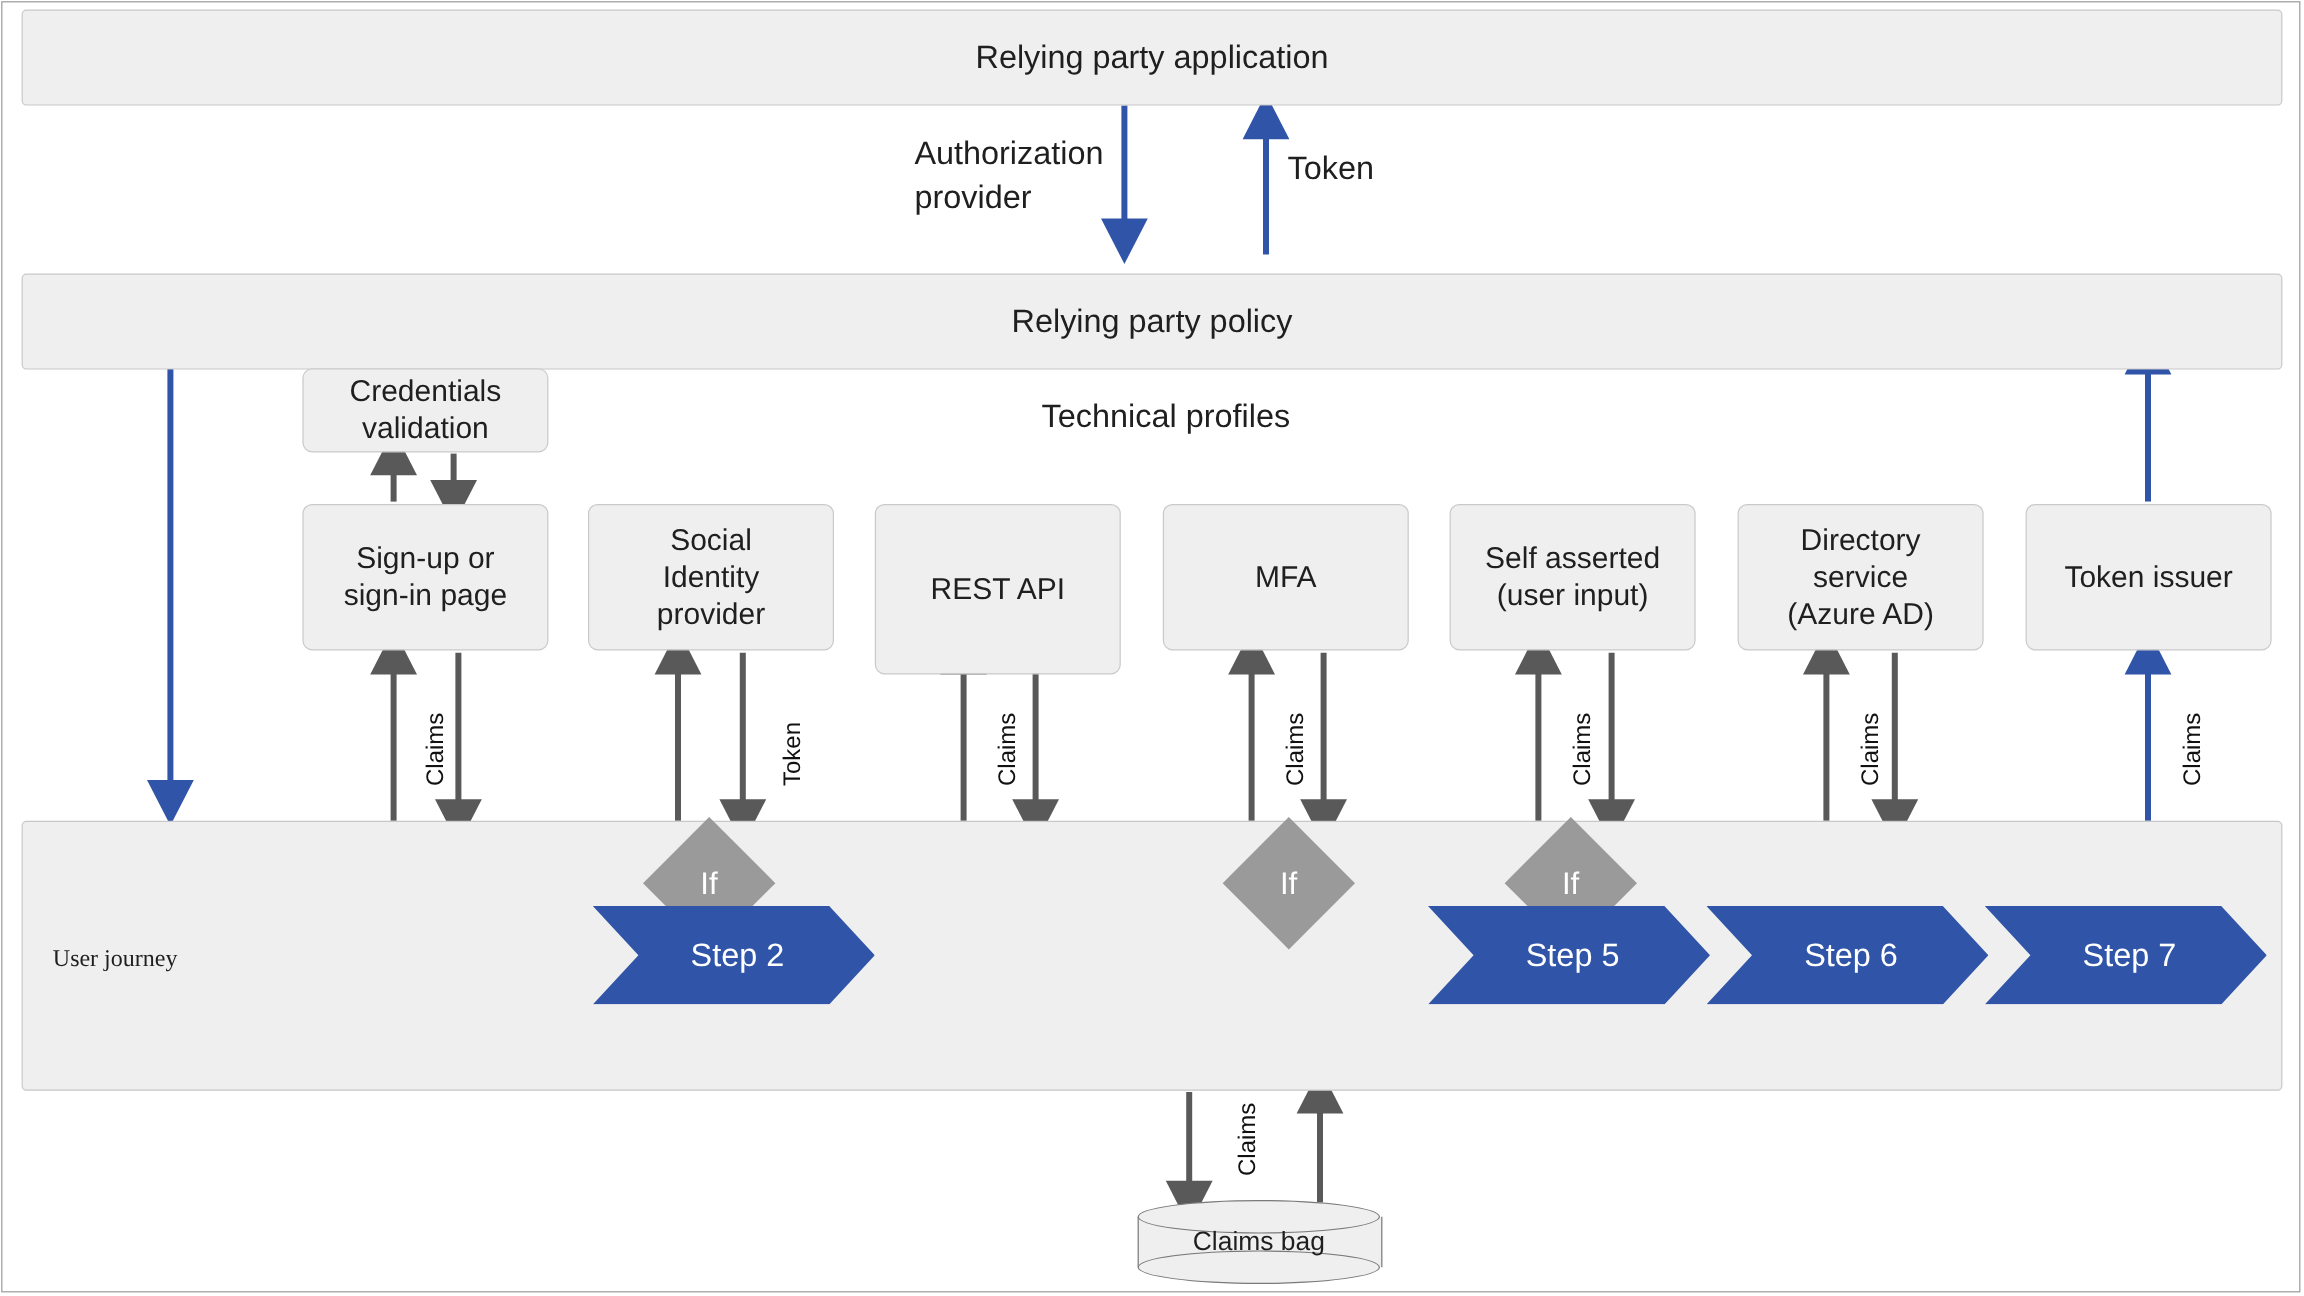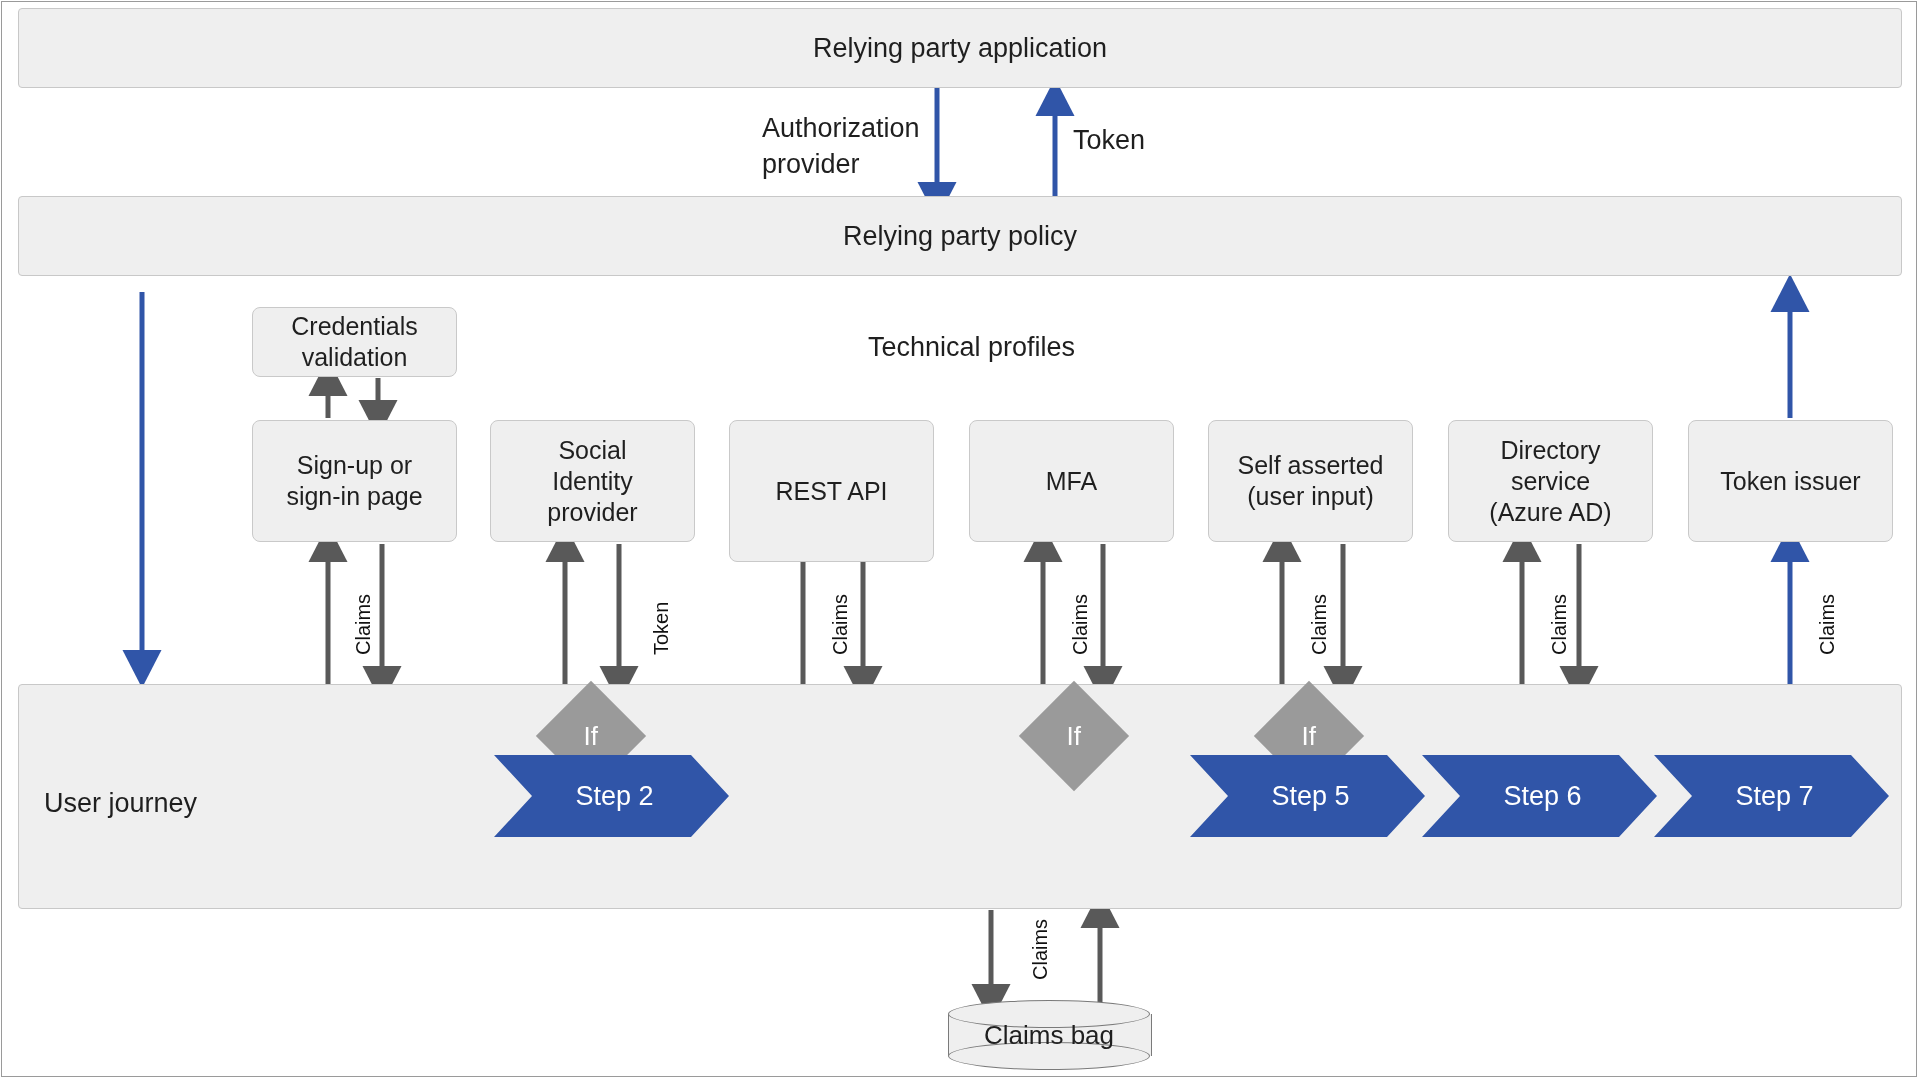--- a/index.html
+++ b/index.html
@@ -18,21 +18,21 @@
          border-radius:8px;box-sizing:border-box;
          display:flex;align-items:center;justify-content:center;
          text-align:center;line-height:1.24;font-size:25px;color:#1f1f1f;
          padding:4px 6px;}
 
   .label-plain{position:absolute;font-size:27px;color:#1f1f1f;white-space:nowrap;}
 
   .vlabel{position:absolute;font-size:20px;color:#111;white-space:nowrap;
           transform:rotate(-90deg);transform-origin:left top;}
 
-  .journey-label{position:absolute;font-size:27px;color:#1f1f1f;white-space:nowrap;}
+  .journey-label{position:absolute;font-size:20px;color:#1f1f1f;white-space:nowrap;font-family:Liberation Serif, serif;}
 
   .chev{position:absolute;background:#3055A8;color:#ffffff;
         display:flex;align-items:center;justify-content:center;
         font-size:27px;
         clip-path:polygon(0% 0%, calc(100% - 38px) 0%, 100% 50%, calc(100% - 38px) 100%, 0% 100%, 38px 50%);}
   .chev.first{clip-path:polygon(0% 0%, calc(100% - 38px) 0%, 100% 50%, calc(100% - 38px) 100%, 0% 100%, 38px 50%);}
   .chev span{pointer-events:none;margin-left:6px;}
 
   .diamond{position:absolute;width:78px;height:78px;background:#9a9a9a;
            transform:rotate(45deg);display:flex;align-items:center;justify-content:center;}
@@ -40,21 +40,21 @@
 
   .cyl{position:absolute;}
   .cyl .body{position:absolute;left:0;top:14px;width:100%;height:calc(100% - 28px);
              background:#efefef;border-left:1px solid #7a7a7a;border-right:1px solid #7a7a7a;}
   .cyl .top{position:absolute;left:0;top:0;width:100%;height:28px;background:#efefef;
             border:1px solid #7a7a7a;border-radius:50%;box-sizing:border-box;}
   .cyl .bot{position:absolute;left:0;bottom:0;width:100%;height:28px;background:#efefef;
             border:1px solid #7a7a7a;border-radius:50%;box-sizing:border-box;}
   .cyl .txt{position:absolute;left:0;top:0;width:100%;height:100%;
             display:flex;align-items:center;justify-content:center;
-            font-size:26px;color:#1f1f1f;z-index:3;}
+            font-size:22px;color:#1f1f1f;z-index:3;}
 
   svg.arrows{position:absolute;left:0;top:0;width:1920px;height:1080px;
              pointer-events:none;overflow:visible;}
 </style>
 </head>
 <body>
 
 <div id="stage">
   <div class="frame"></div>
 
@@ -142,21 +142,21 @@
     </g>
     <g>
       <line x1="1100" y1="1002" x2="1100" y2="910" stroke="#595959" stroke-width="5" marker-end="url(#ah-gray)"></line>
     </g>
   </svg>
 
   <div class="band" style="left:18px;top:8px;width:1884px;height:80px;">
     <span>Relying party application</span>
   </div>
 
-  <div class="band" style="left:18px;top:196px;width:1884px;height:80px;">
+  <div class="band" style="left:18px;top:228px;width:1884px;height:80px;">
     <span>Relying party policy</span>
   </div>
 
   <div class="label-plain" style="left:762px;top:110px;width:170px;line-height:1.35;">
     <div>Authorization</div>
     <div>provider</div>
   </div>
   <div class="label-plain" style="left:1073px;top:125px;">Token</div>
 
   <div class="label-plain" style="left:868px;top:332px;">Technical profiles</div>

